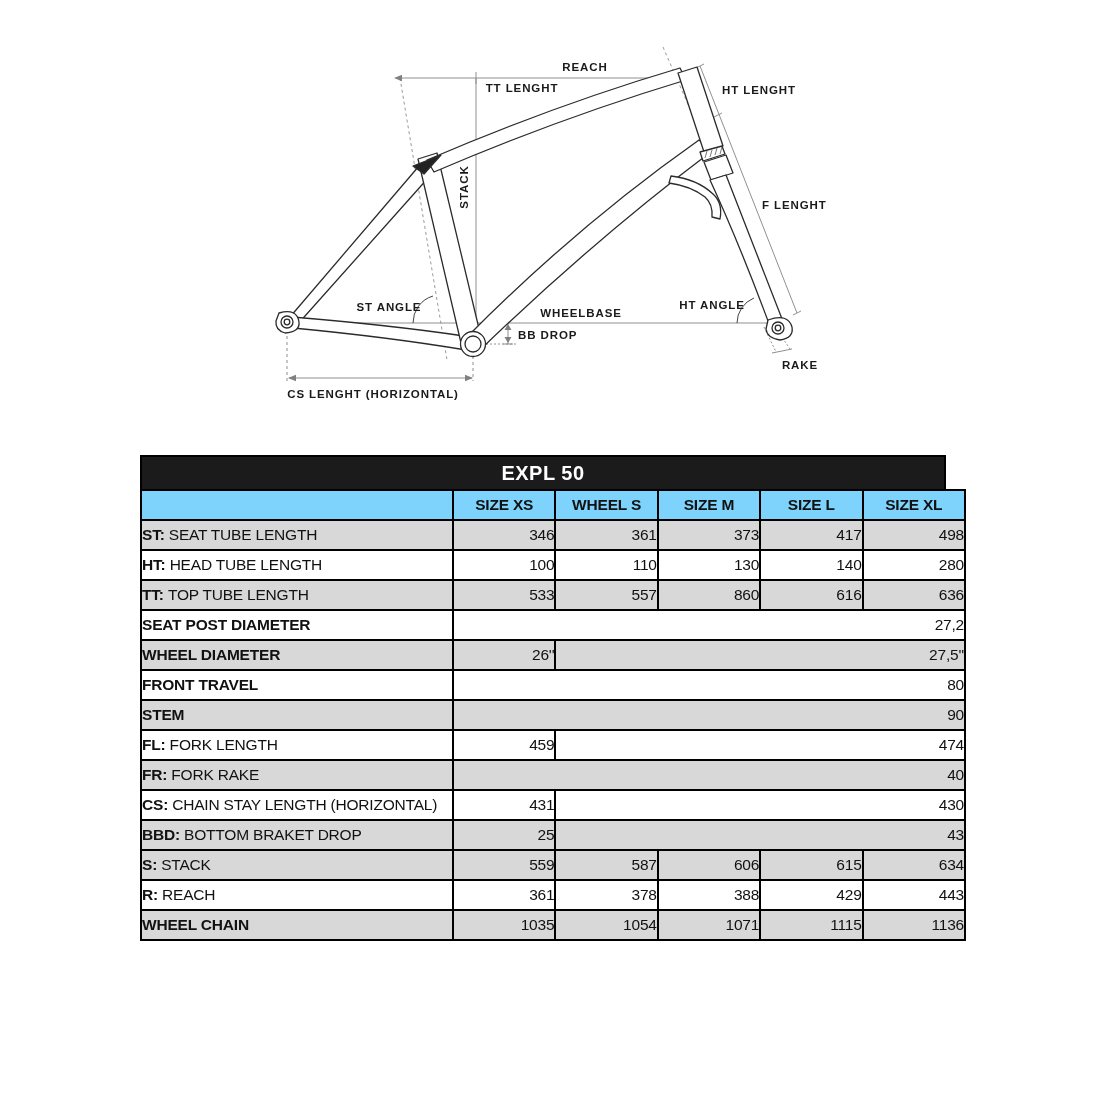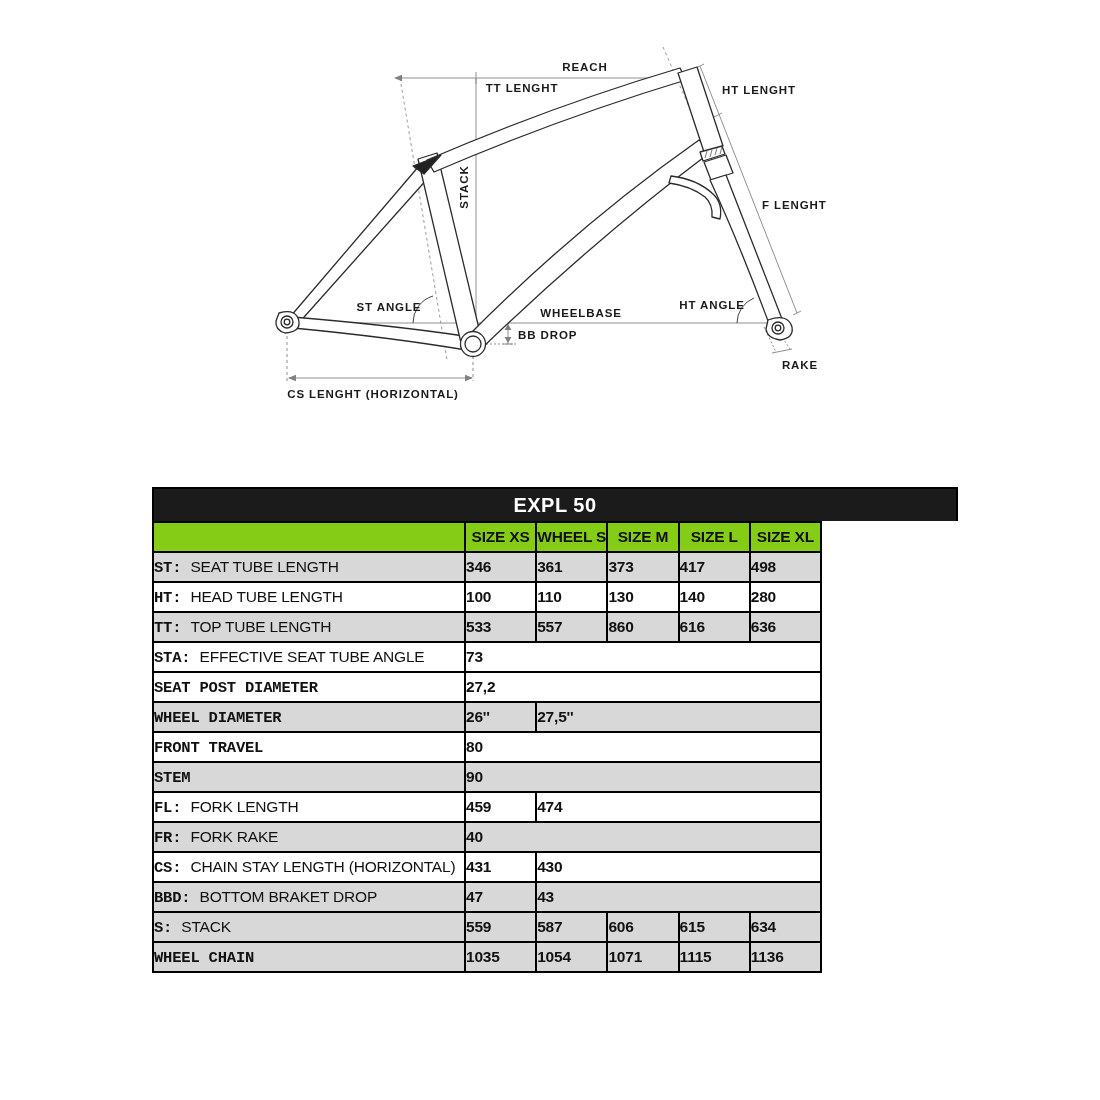--- a/index.html
+++ b/index.html
@@ -4,35 +4,35 @@
 <style>
   html,body{margin:0;padding:0;background:#fff;}
   .page{
     position:relative;width:1100px;height:1100px;background:#fff;overflow:hidden;
     font-family:"Liberation Sans","DejaVu Sans",sans-serif;color:#111;
   }
   
   .diagram{position:absolute;left:0;top:0;width:1100px;height:445px;}
   .dim-label{font-size:11.5px;font-weight:700;letter-spacing:0.9px;fill:#1a1a1a;}
   
-  .spec{position:absolute;left:152px;top:455px;width:806px;margin-top:32px;}
+  .spec{position:absolute;left:140px;top:455px;width:806px;}
   .spec-title{
     box-sizing:border-box;height:34px;background:#1b1b1b;border:2px solid #000;border-bottom:none;
     color:#fff;font-size:20px;font-weight:700;letter-spacing:0.5px;
     display:flex;align-items:center;justify-content:center;
   }
-  table.geo{border-collapse:collapse;table-layout:fixed;width:670px;background:#84cc16;}
+  table.geo{border-collapse:collapse;table-layout:fixed;width:826px;background:#7dd3fc;}
   table.geo th,table.geo td{
     box-sizing:border-box;border:2px solid #000;height:30px;padding:0 0 0 0;
     font-size:15.5px;letter-spacing:-0.2px;white-space:nowrap;overflow:hidden;
   }
   table.geo th{font-weight:700;text-align:center;}
   td.row-label{text-align:left;padding-left:8px;font-weight:400;font-size:15px;}
-  td.row-label b{font-weight:700;font-family:Liberation Mono, monospace;}
-  td.val{text-align:left;font-weight:700;}
+  td.row-label b{font-weight:700;}
+  td.val{text-align:right;font-weight:400;}
   tr.shaded td{background:#d8d8d8;}
   tr.plain td{background:#ffffff;}
 </style>
 </head>
 <body>
 
 <div class="page">
 
   <svg class="diagram" viewBox="0 0 1100 445" xmlns="http://www.w3.org/2000/svg">
 
@@ -168,24 +168,20 @@
           </tr>
           <tr class="shaded">
             <td class="row-label"><b>TT: </b>TOP TUBE LENGTH</td>
             <td class="val">533</td>
             <td class="val">557</td>
             <td class="val">860</td>
             <td class="val">616</td>
             <td class="val">636</td>
           </tr>
           <tr class="plain">
-            <td class="row-label"><b>STA: </b>EFFECTIVE SEAT TUBE ANGLE</td>
-            <td class="val" colspan="5">73</td>
-          </tr>
-          <tr class="plain">
             <td class="row-label"><b>SEAT POST DIAMETER</b></td>
             <td class="val" colspan="5">27,2</td>
           </tr>
           <tr class="shaded">
             <td class="row-label"><b>WHEEL DIAMETER</b></td>
             <td class="val">26''</td>
             <td class="val" colspan="4">27,5''</td>
           </tr>
           <tr class="plain">
             <td class="row-label"><b>FRONT TRAVEL</b></td>
@@ -204,31 +200,39 @@
             <td class="row-label"><b>FR: </b>FORK RAKE</td>
             <td class="val" colspan="5">40</td>
           </tr>
           <tr class="plain">
             <td class="row-label"><b>CS: </b>CHAIN STAY LENGTH (HORIZONTAL)</td>
             <td class="val">431</td>
             <td class="val" colspan="4">430</td>
           </tr>
           <tr class="shaded">
             <td class="row-label"><b>BBD: </b>BOTTOM BRAKET DROP</td>
-            <td class="val">47</td>
+            <td class="val">25</td>
             <td class="val" colspan="4">43</td>
           </tr>
           <tr class="shaded">
             <td class="row-label"><b>S: </b>STACK</td>
             <td class="val">559</td>
             <td class="val">587</td>
             <td class="val">606</td>
             <td class="val">615</td>
             <td class="val">634</td>
           </tr>
+          <tr class="plain">
+            <td class="row-label"><b>R: </b>REACH</td>
+            <td class="val">361</td>
+            <td class="val">378</td>
+            <td class="val">388</td>
+            <td class="val">429</td>
+            <td class="val">443</td>
+          </tr>
           <tr class="shaded">
             <td class="row-label"><b>WHEEL CHAIN</b></td>
             <td class="val">1035</td>
             <td class="val">1054</td>
             <td class="val">1071</td>
             <td class="val">1115</td>
             <td class="val">1136</td>
           </tr>
         </tbody>
     </table>

